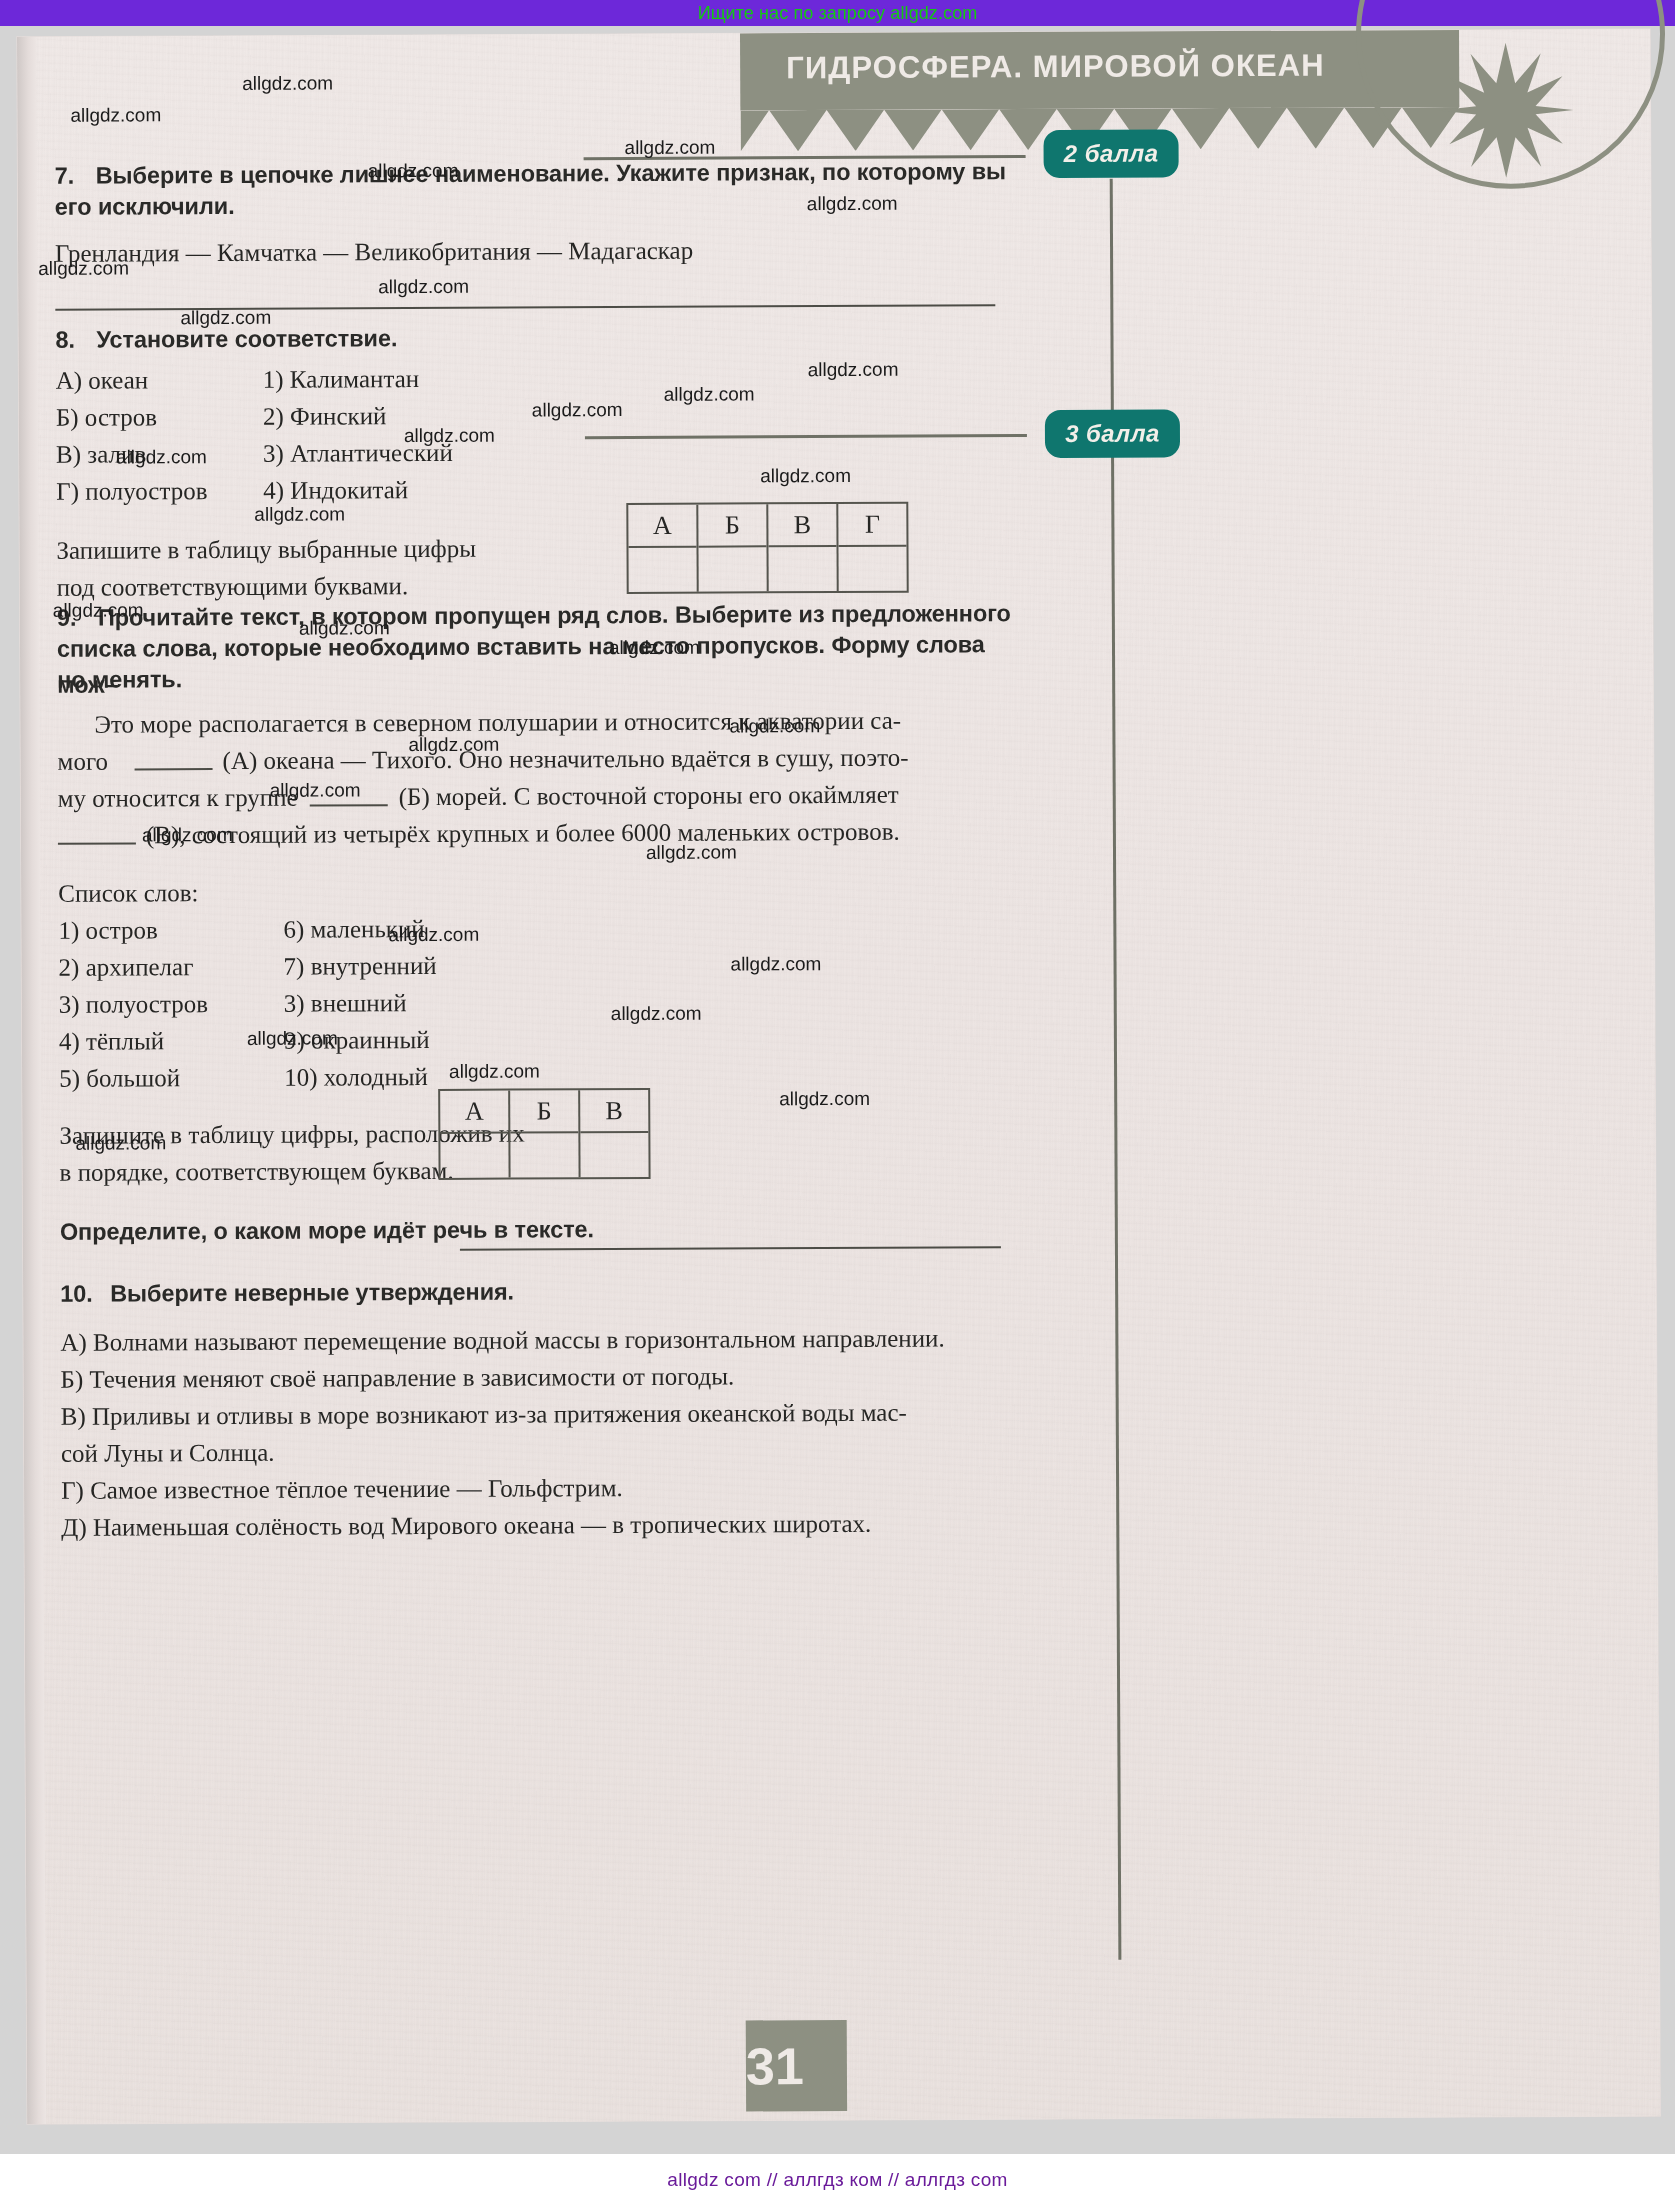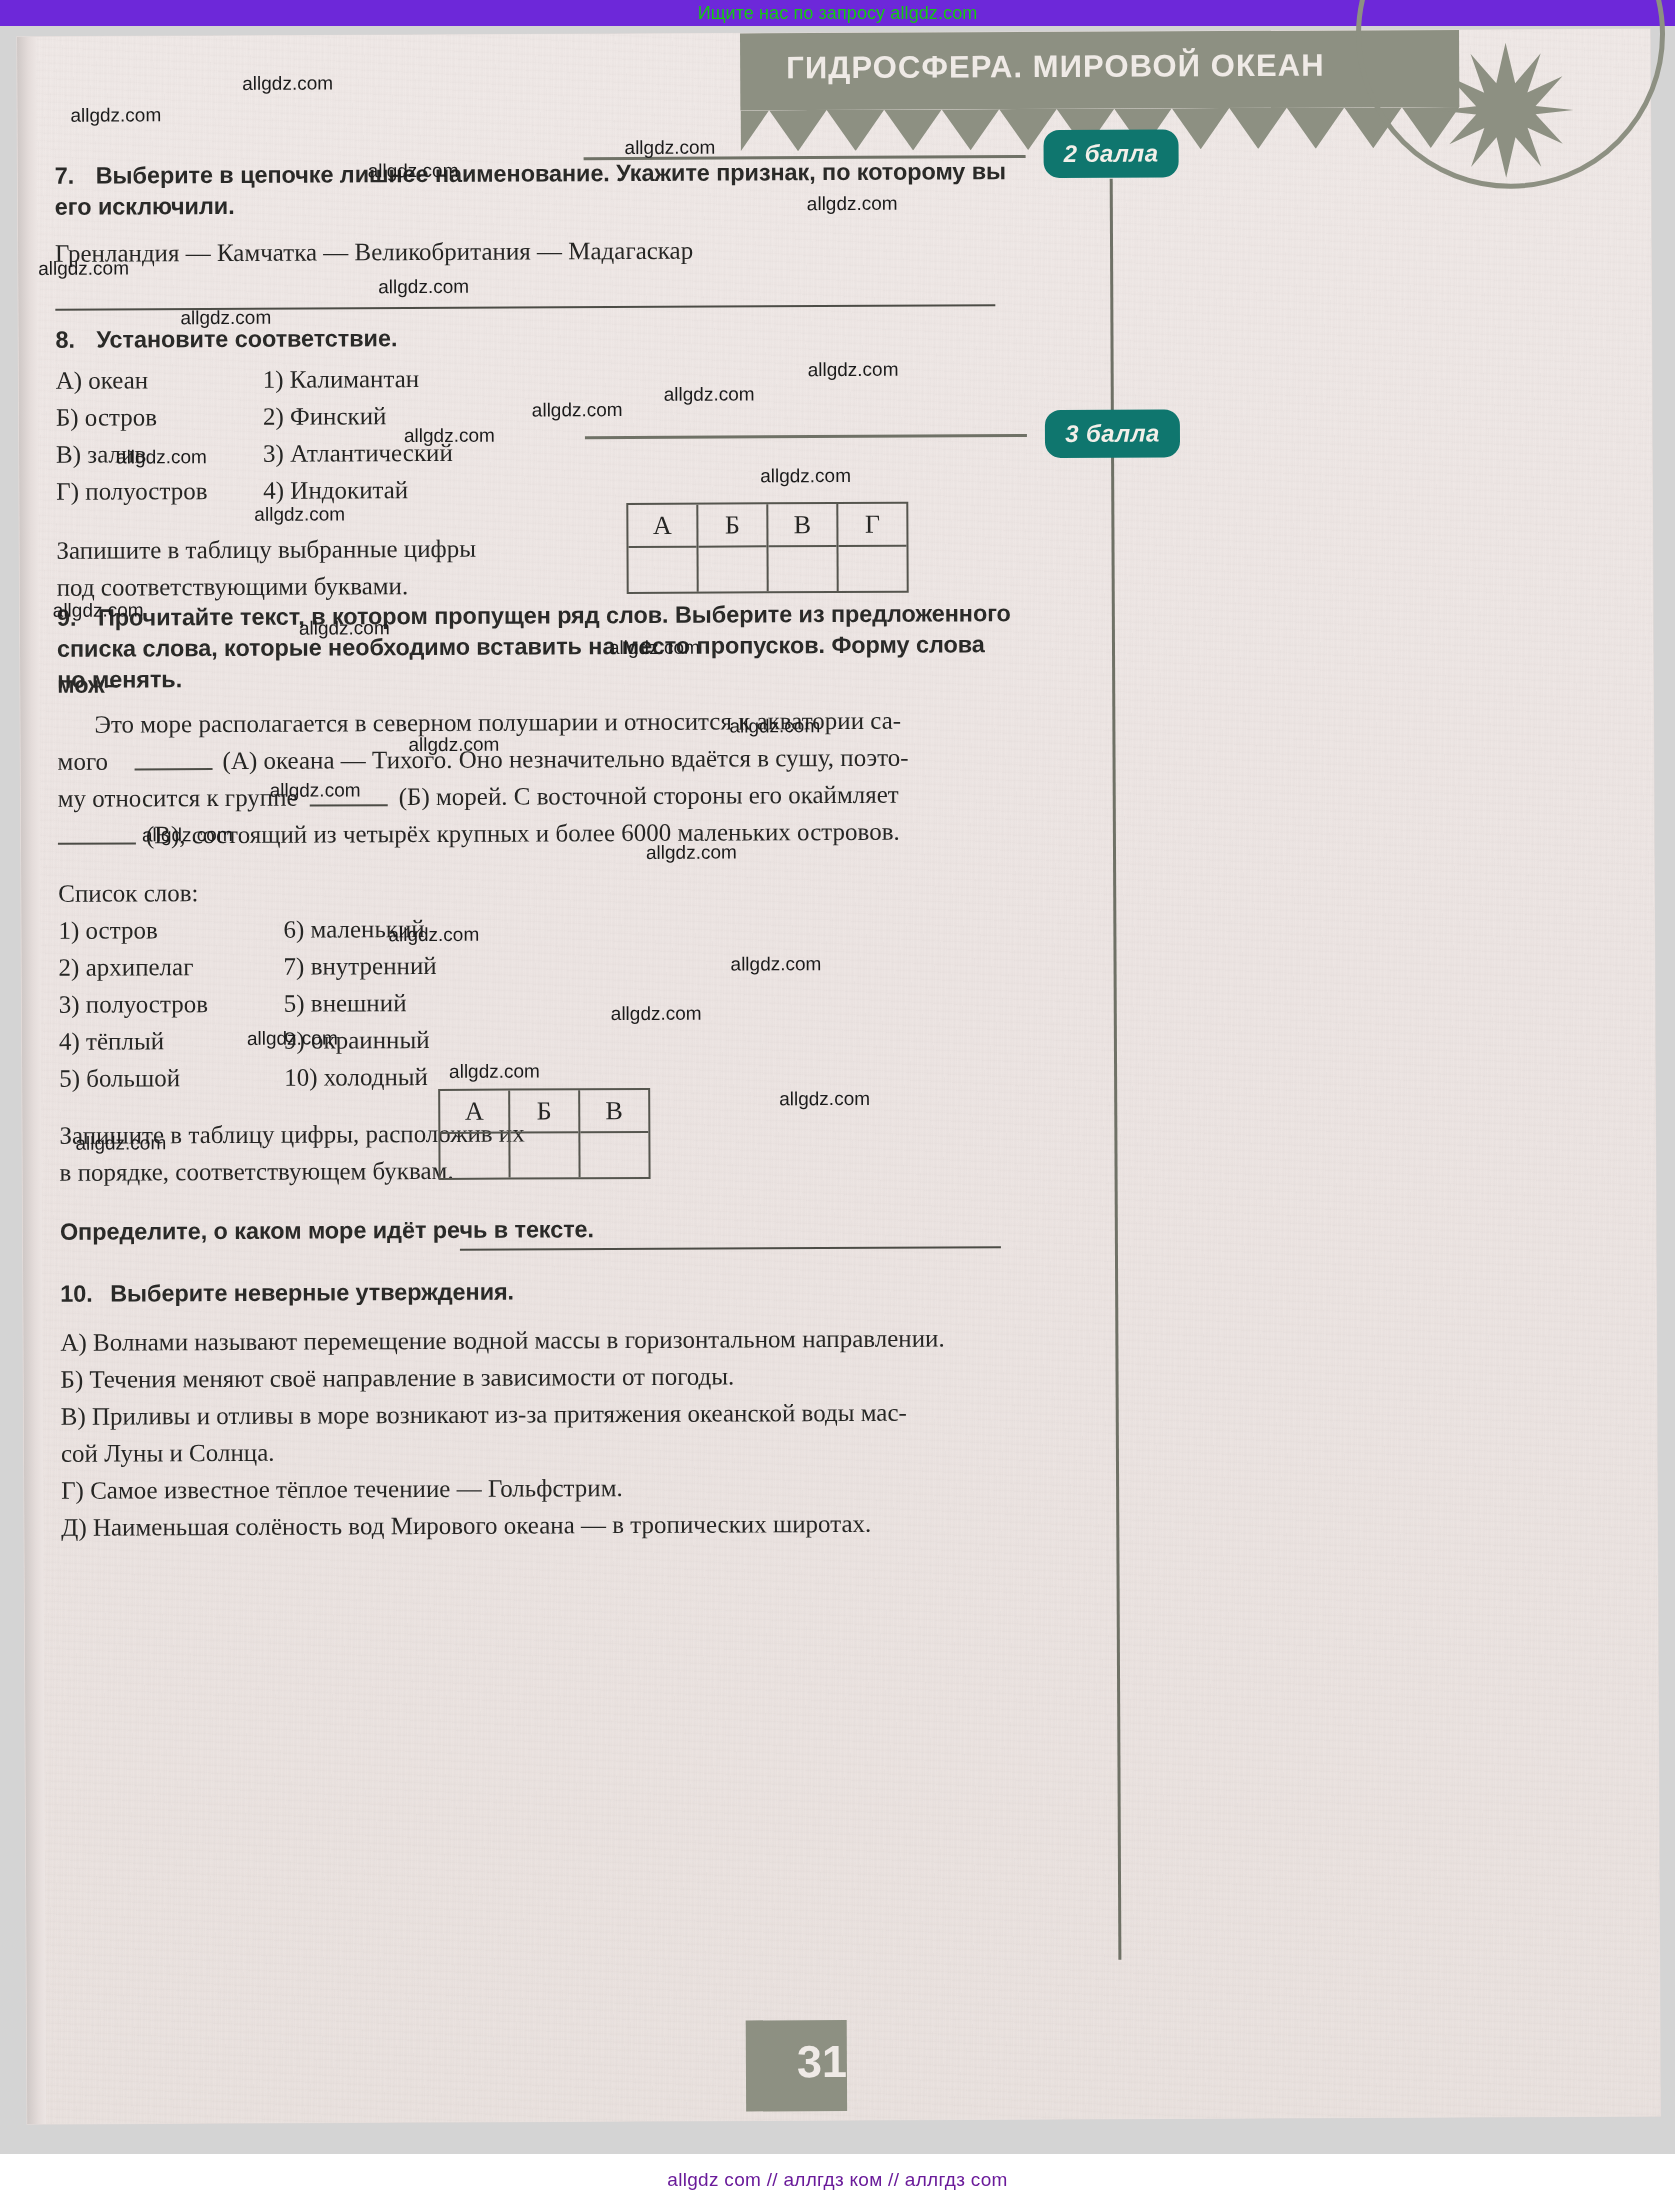--- a/index.html
+++ b/index.html
@@ -229,24 +229,24 @@
     top: 1987px;
     width: 101px;
     height: 91px;
     background: #8d9082;
   }
   .pagenum-text {
     position: absolute;
     left: 719px;
     top: 2003px;
     width: 101px;
-    text-align: right;
+    text-align: left;
     font-family: "Liberation Sans", sans-serif;
     font-weight: bold;
-    font-size: 45px;
+    font-size: 52px;
     color: #efeae6;
   }
 
   
   .footer-strip {
     position: absolute;
     left: 0; top: 2154px;
     width: 1675px; height: 51px;
     background: #ffffff;
     text-align: center;
@@ -362,21 +362,21 @@
       <div class="serif-line" style="left:37px; top:839px;">Список слов:</div>
 
       <div class="serif-line" style="left:37px; top:876px;">1)  остров</div>
       <div class="serif-line" style="left:37px; top:913px;">2)  архипелаг</div>
       <div class="serif-line" style="left:37px; top:950px;">3)  полуостров</div>
       <div class="serif-line" style="left:37px; top:987px;">4)  тёплый</div>
       <div class="serif-line" style="left:37px; top:1024px;">5)  большой</div>
 
       <div class="serif-line" style="left:262px; top:876px;">6)  маленький</div>
       <div class="serif-line" style="left:262px; top:913px;">7)  внутренний</div>
-      <div class="serif-line" style="left:262px; top:950px;">5)  внешний</div>
+      <div class="serif-line" style="left:262px; top:950px;">3)  внешний</div>
       <div class="serif-line" style="left:262px; top:987px;">9)  окраинный</div>
       <div class="serif-line" style="left:262px; top:1024px;">10) холодный</div>
 
       <div class="serif-line" style="left:37px; top:1081px;">Запишите в таблицу цифры, расположив их</div>
       <div class="serif-line" style="left:37px; top:1118px;">в порядке, соответствующем буквам.</div>
 
       <div class="ansgrid" style="left:416px; top:1054px;">
         <div class="col" style="width:68px;">
           <div class="hcell">А</div>
           <div class="bcell"></div>

